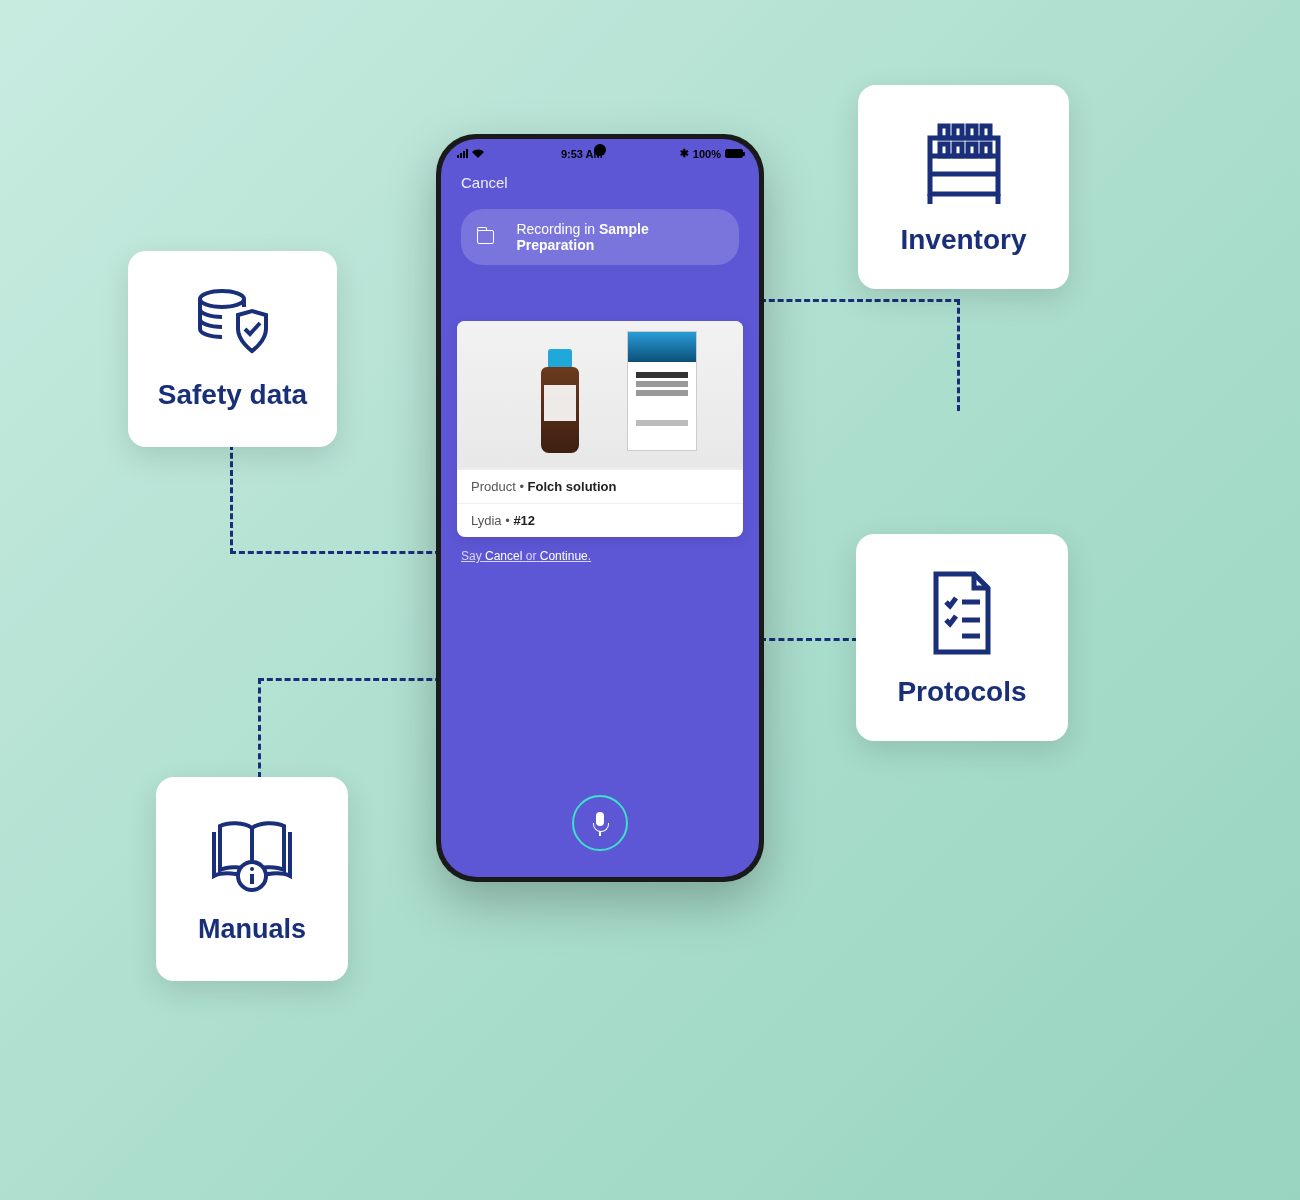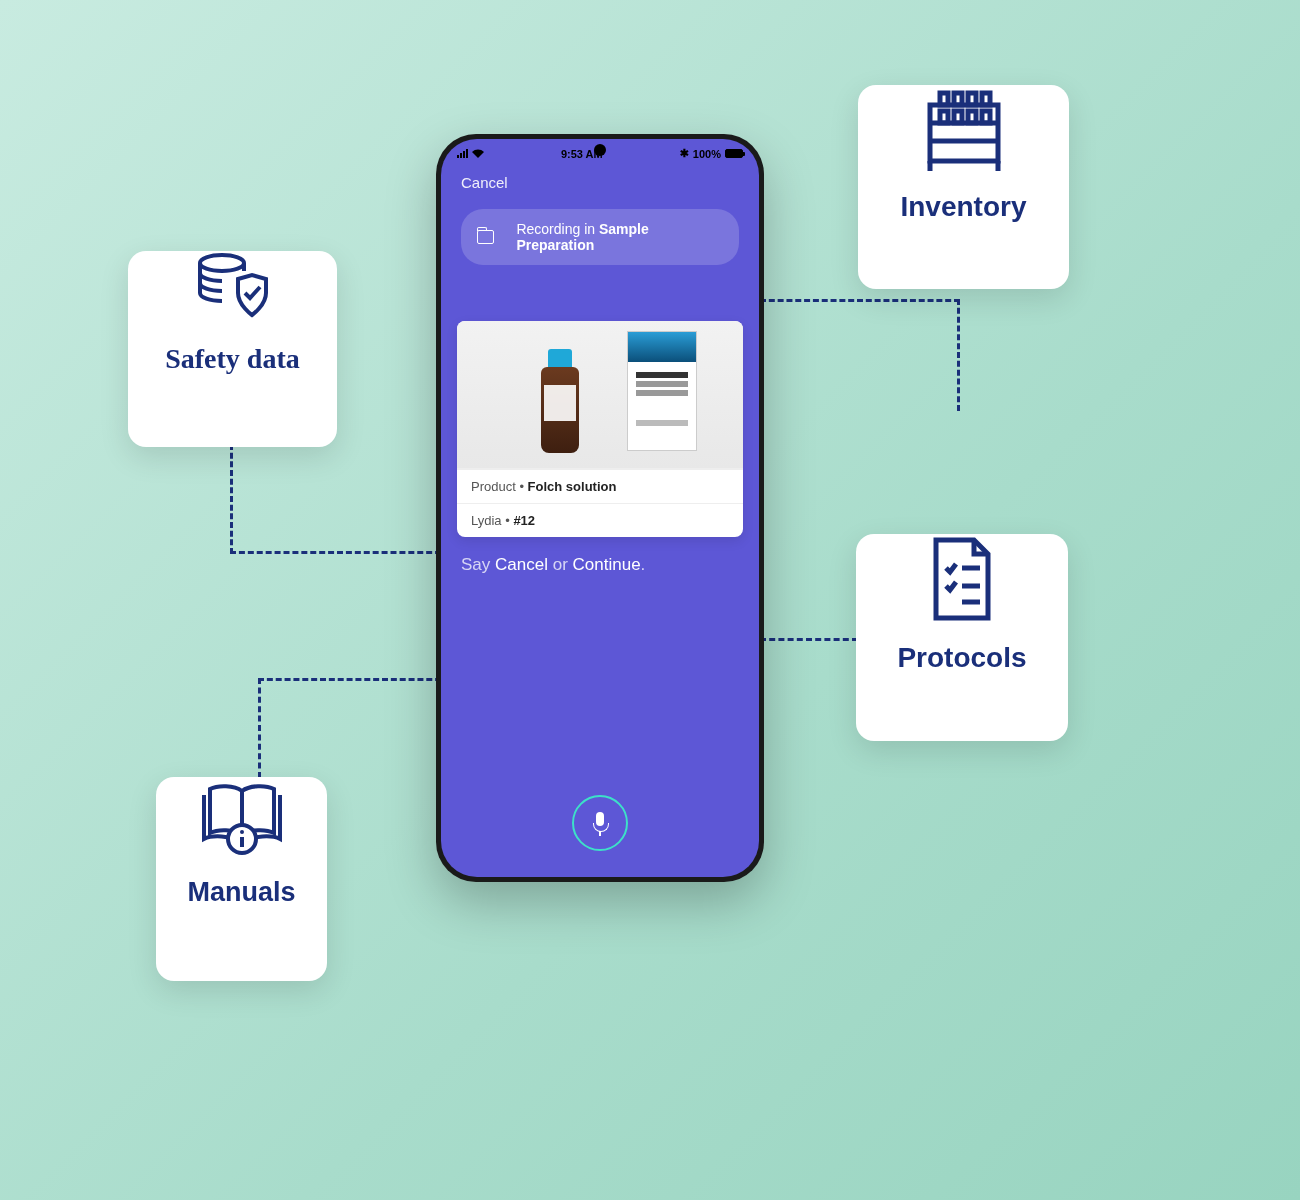--- a/index.html
+++ b/index.html
@@ -37,32 +37,32 @@
 
   
   .card {
     position: absolute;
     background: #fff;
     border-radius: 18px;
     box-shadow: 0 10px 30px rgba(0,0,0,0.12);
     display: flex;
     flex-direction: column;
     align-items: center;
-    justify-content: flex-start;
+    justify-content: center;
     z-index: 2;
   }
   .card .icon { color: #1a2f7a; }
   .card .label {
     color: #1a2f7a;
     font-weight: 700;
     margin-top: 14px;
   }
-  .card-safety { top: 251px; left: 128px; width: 209px; height: 196px; font-family: Liberation Serif, serif; }
+  .card-safety { top: 251px; left: 128px; width: 209px; height: 196px; }
   .card-safety .label { font-size: 28px; }
-  .card-manuals { top: 777px; left: 156px; width: 171px; height: 204px; }
+  .card-manuals { top: 777px; left: 156px; width: 192px; height: 204px; }
   .card-manuals .label { font-size: 27px; }
   .card-inventory { top: 85px; left: 858px; width: 211px; height: 204px; }
   .card-inventory .label { font-size: 28px; }
   .card-protocols { top: 534px; left: 856px; width: 212px; height: 207px; }
   .card-protocols .label { font-size: 28px; }
 
   
   .phone {
     position: absolute;
     top: 134px; left: 436px;
@@ -186,24 +186,25 @@
   .product-row {
     padding: 9px 14px;
     font-size: 13px;
     color: #555;
     border-top: 1px solid #eee;
   }
   .product-row:first-of-type { border-top: none; }
   .product-row b { color: #222; font-weight: 700; }
 
   .voice-hint {
-    margin: 18px 20px 0;
+    margin: 12px 20px 0;
     color: rgba(255,255,255,0.75);
-    font-size: 17px;
+    font-size: 12px;
     font-weight: 300;
+    text-decoration: underline;
   }
   .voice-hint .hl { color: #fff; font-weight: 400; }
 
   .mic-btn {
     position: absolute;
     bottom: 26px; left: 50%; transform: translateX(-50%);
     width: 56px; height: 56px;
     border: 2px solid #3de0c8;
     border-radius: 50%;
     display: flex; align-items: center; justify-content: center;

